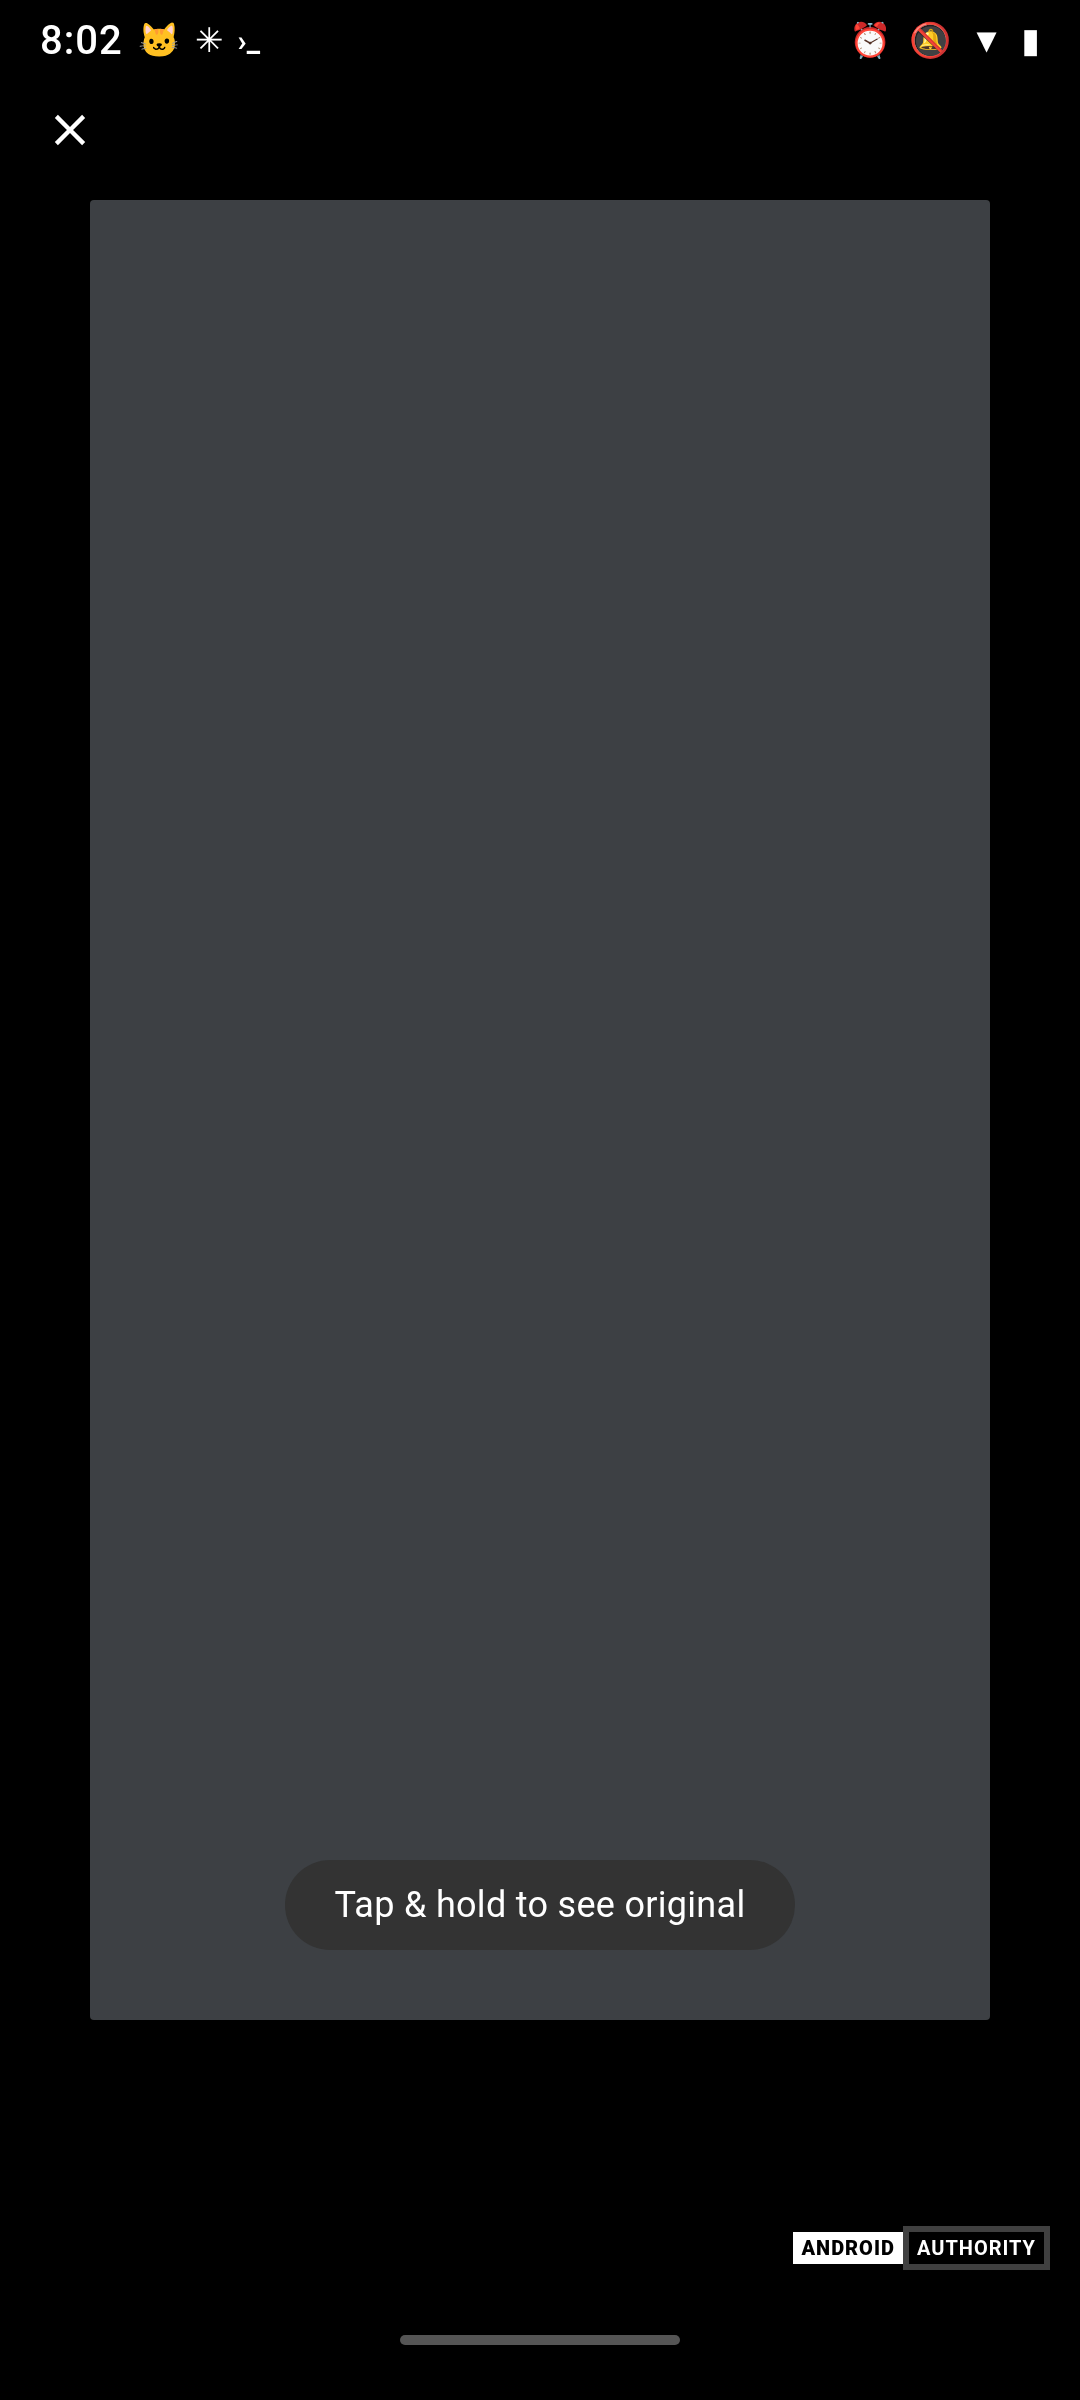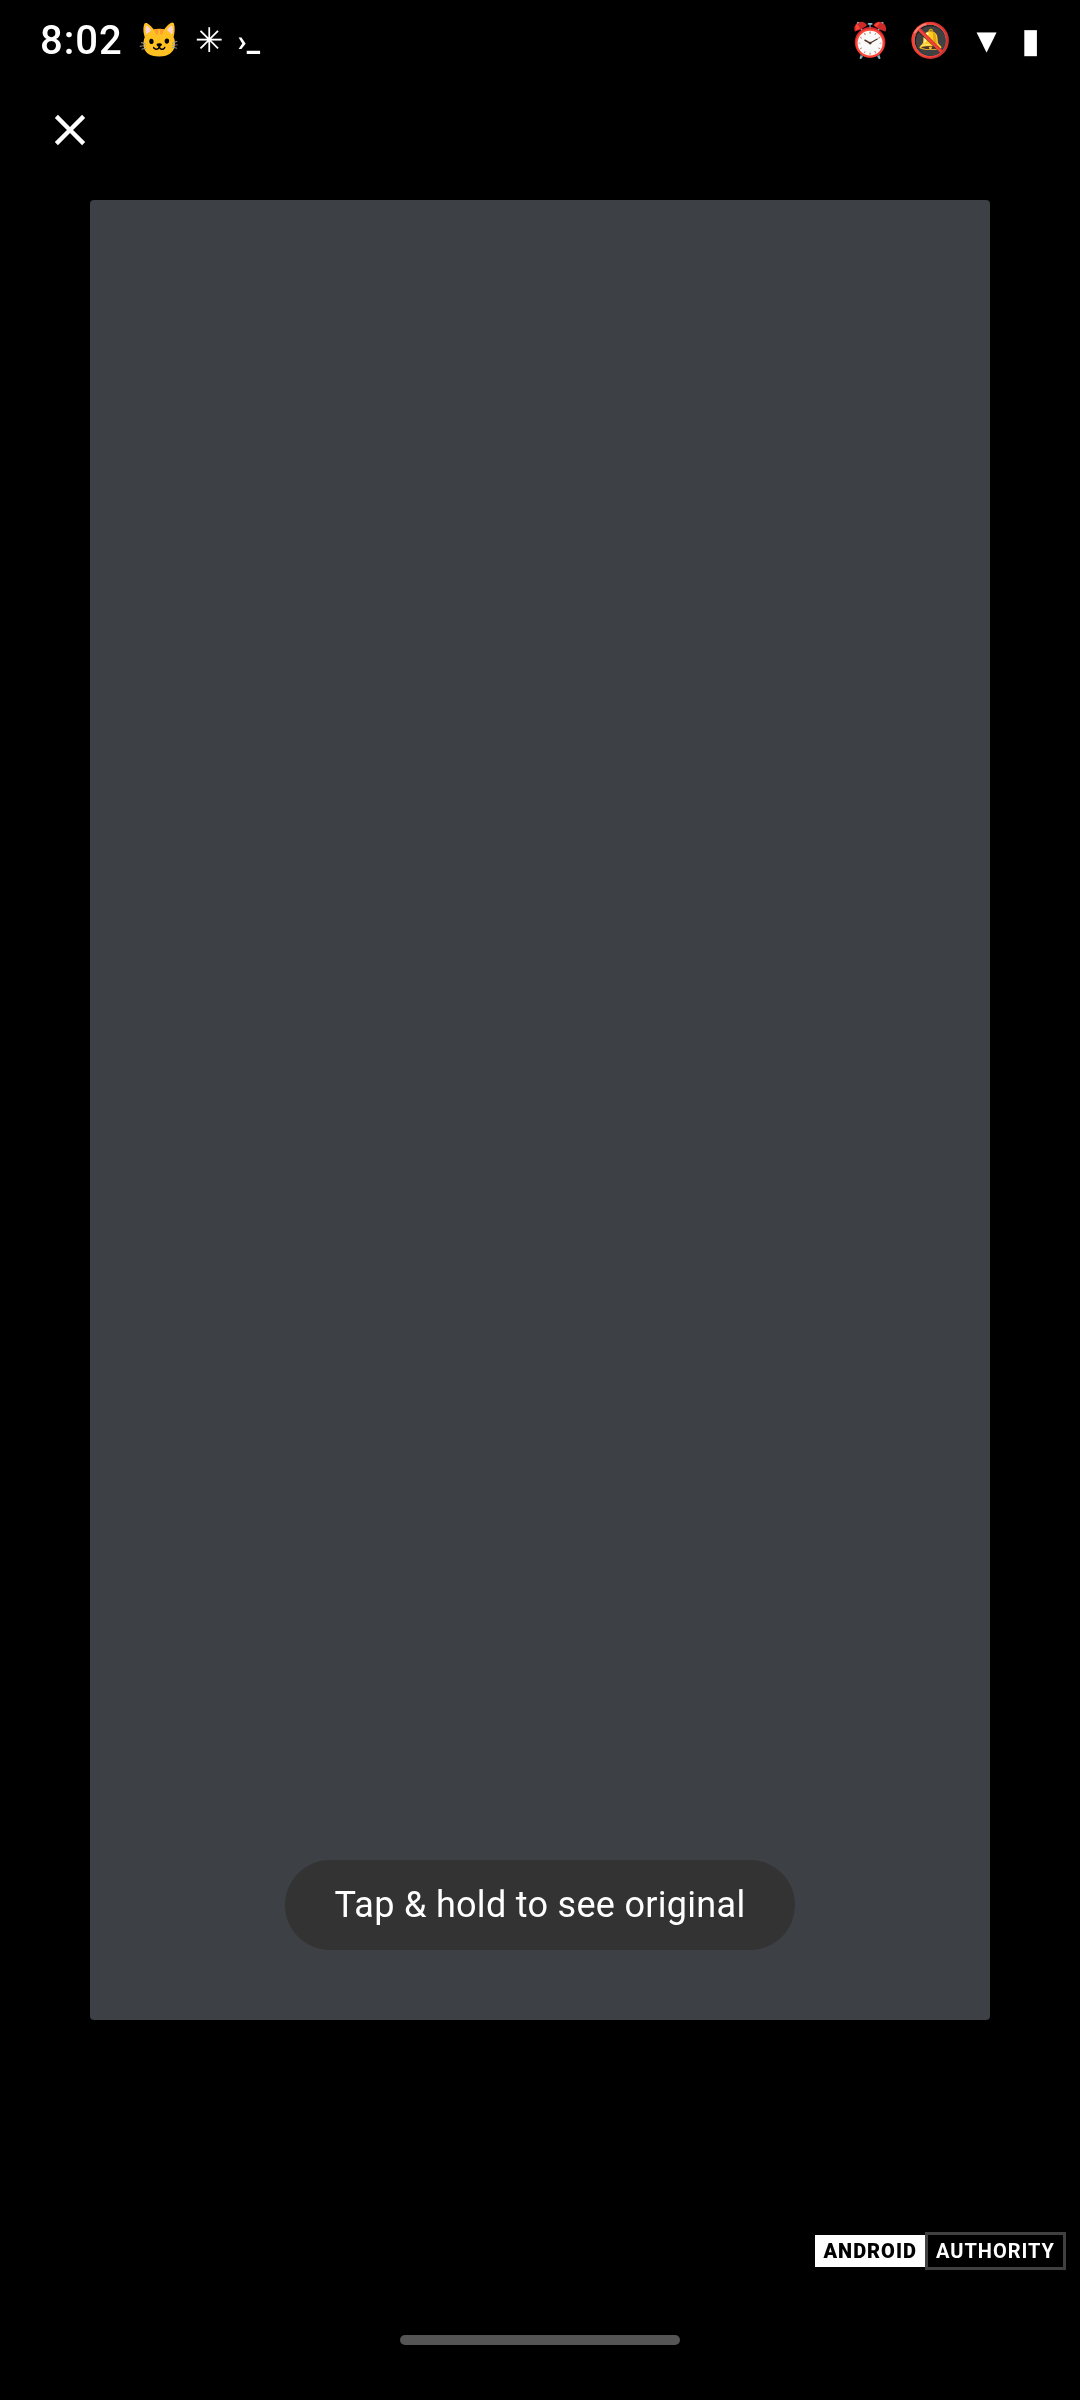--- a/index.html
+++ b/index.html
@@ -131,39 +131,39 @@
       width: 280px;
       height: 10px;
       background-color: #555555;
       border-radius: 6px;
     }
 
     
     .watermark {
       position: absolute;
       bottom: 130px;
-      right: 14px;
+      right: 30px;
       display: flex;
       align-items: center;
       gap: 0;
     }
 
     .watermark-android {
       background-color: #ffffff;
       color: #000000;
       font-size: 20px;
       font-weight: 900;
       padding: 4px 8px;
       letter-spacing: 1px;
       text-transform: uppercase;
     }
 
     .watermark-authority {
       background-color: #000000;
-      border: 3px solid #404040;
+      border: 6px solid #404040;
       color: #ffffff;
       font-size: 20px;
       font-weight: 700;
       padding: 4px 8px;
       letter-spacing: 1px;
       text-transform: uppercase;
     }
   </style>
 </head>
 <body>

